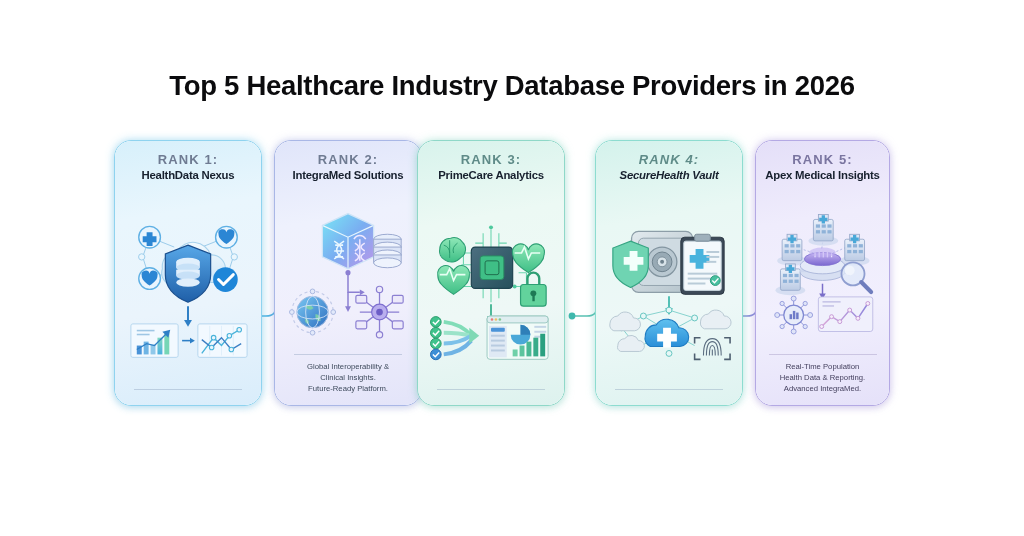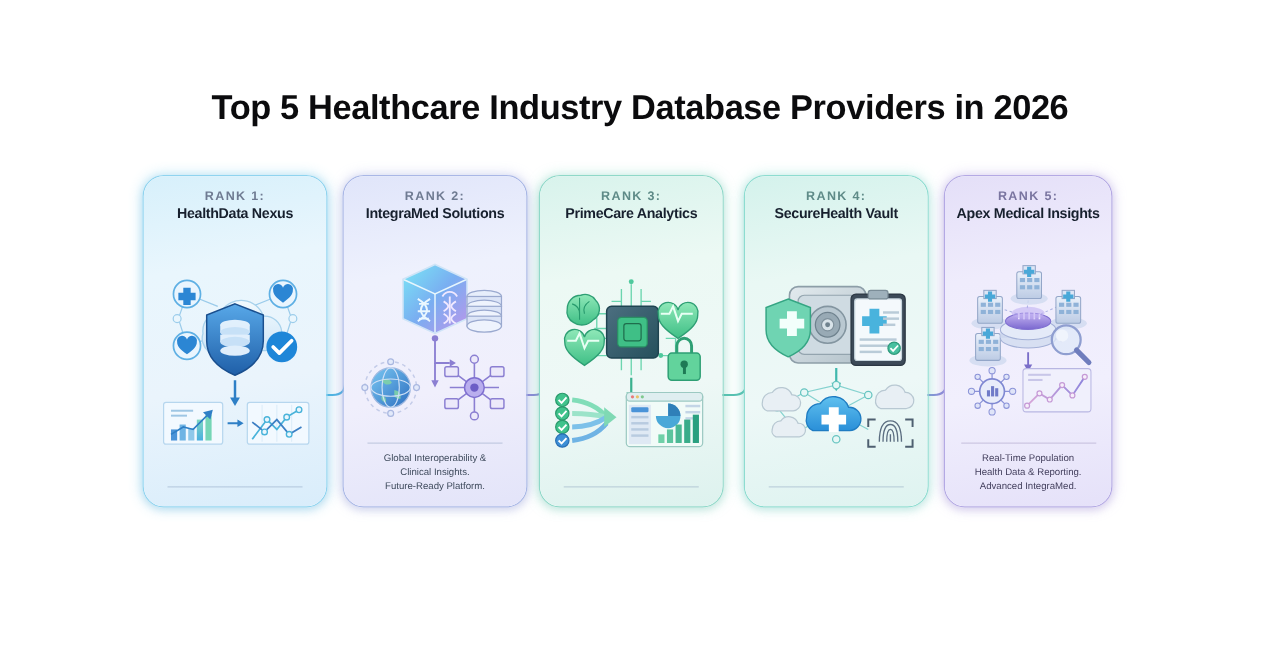--- a/index.html
+++ b/index.html
@@ -46,29 +46,29 @@
     position: absolute; inset: 0;
     border-radius: 15px;
     padding: 11px 8px 9px;
     display: flex; flex-direction: column; align-items: center;
   }
 
   .c1 { left: 0px;   border-color:#8fd3ef; box-shadow:0 0 10px rgba(93,196,235,.45),0 2px 6px rgba(70,130,180,.15); }
   .c1 .card-inner { background: linear-gradient(170deg,#d7f0fb 0%,#e9f6fd 28%,#eaf4fc 62%,#d9edfb 100%); }
   .c2 { left: 160px; border-color:#a9b7e6; box-shadow:0 0 10px rgba(150,160,225,.40),0 2px 6px rgba(80,90,170,.14);padding-left:38px; }
   .c2 .card-inner { background: linear-gradient(170deg,#e0e5fa 0%,#eef1fd 30%,#f0effc 64%,#e3e4f9 100%); }
-  .c3 { left: 317px; border-color:#8fd8c8; box-shadow:0 0 10px rgba(110,210,185,.40),0 2px 6px rgba(60,150,135,.14);padding-left:31px; }
+  .c3 { left: 303px; border-color:#8fd8c8; box-shadow:0 0 10px rgba(110,210,185,.40),0 2px 6px rgba(60,150,135,.14);padding-left:31px; }
   .c3 .card-inner { background: linear-gradient(170deg,#d8f3ec 0%,#ecf9f4 30%,#eef8f6 64%,#ddf2ee 100%); }
   .c4 { left: 481px; border-color:#8ddcd0; box-shadow:0 0 10px rgba(110,215,200,.40),0 2px 6px rgba(60,150,145,.14); }
-  .c4 .card-inner { background: linear-gradient(170deg,#d4f2ec 0%,#e9f8f4 30%,#edf8f7 64%,#def3f0 100%); }
+  .c4 .card-inner { background: linear-gradient(170deg,#d4f2ec 0%,#e9f8f4 30%,#edf8f7 64%,#def3f0 100%); font-style: italic; }
   .c5 { left: 641px; width:135px; border-color:#b4a9e4; box-shadow:0 0 10px rgba(165,145,225,.40),0 2px 6px rgba(100,80,170,.14); }
   .c5 .card-inner { background: linear-gradient(170deg,#e4dff8 0%,#efecfc 30%,#f1effd 64%,#e5e1f9 100%); }
 
   .rank {
-    font-size: 10px; font-weight: bold; letter-spacing: 1.1px;
+    font-size: 13px; font-weight: bold; letter-spacing: 1.1px;
     color: #6f7b92; text-align: center; margin-bottom: 2px;
   }
   .c3 .rank, .c4 .rank { color:#5f8b88; }
   .c5 .rank { color:#7a75a0; }
 
   .pname {
     font-size: 11.4px; font-weight: bold; color: #17202e;
     text-align: left; line-height: 1.15; letter-spacing: -0.25px;
     white-space: nowrap;
   }

